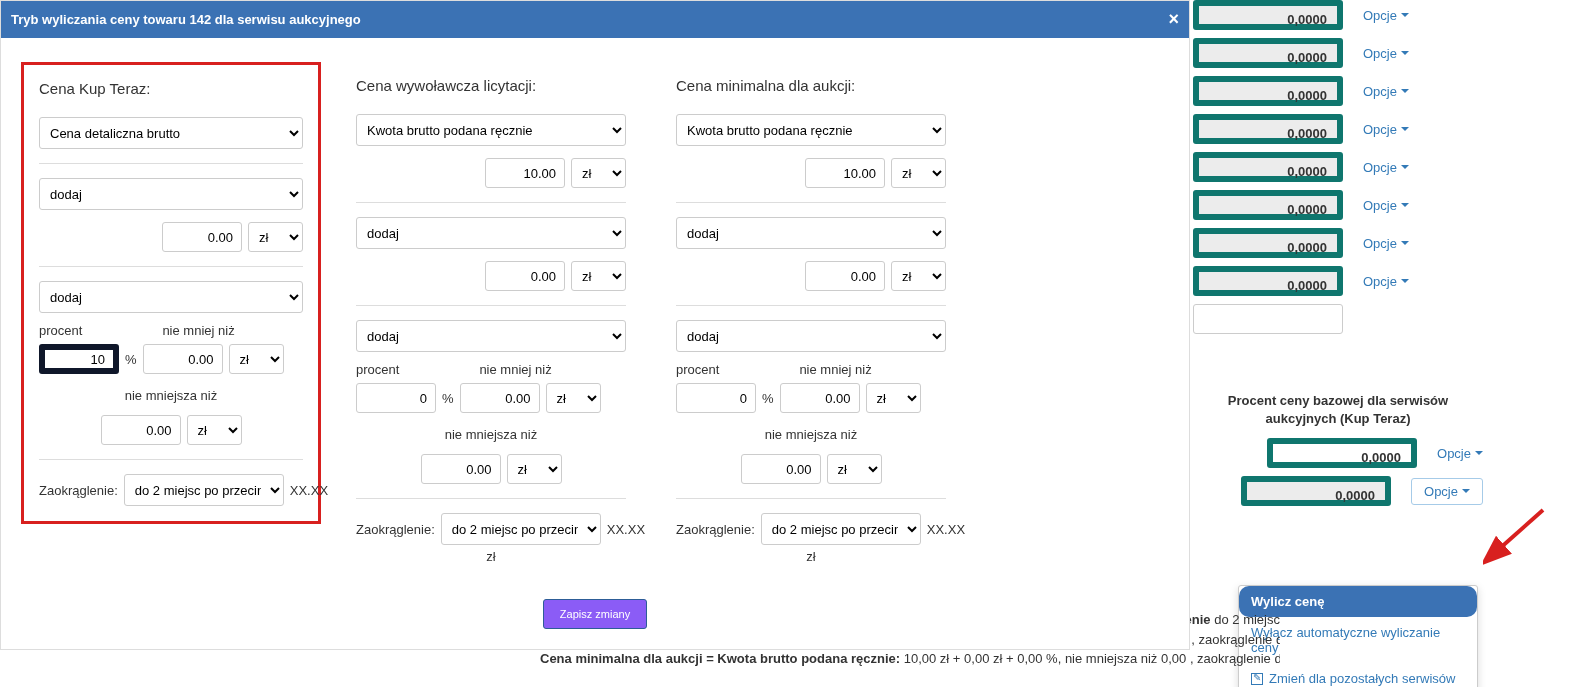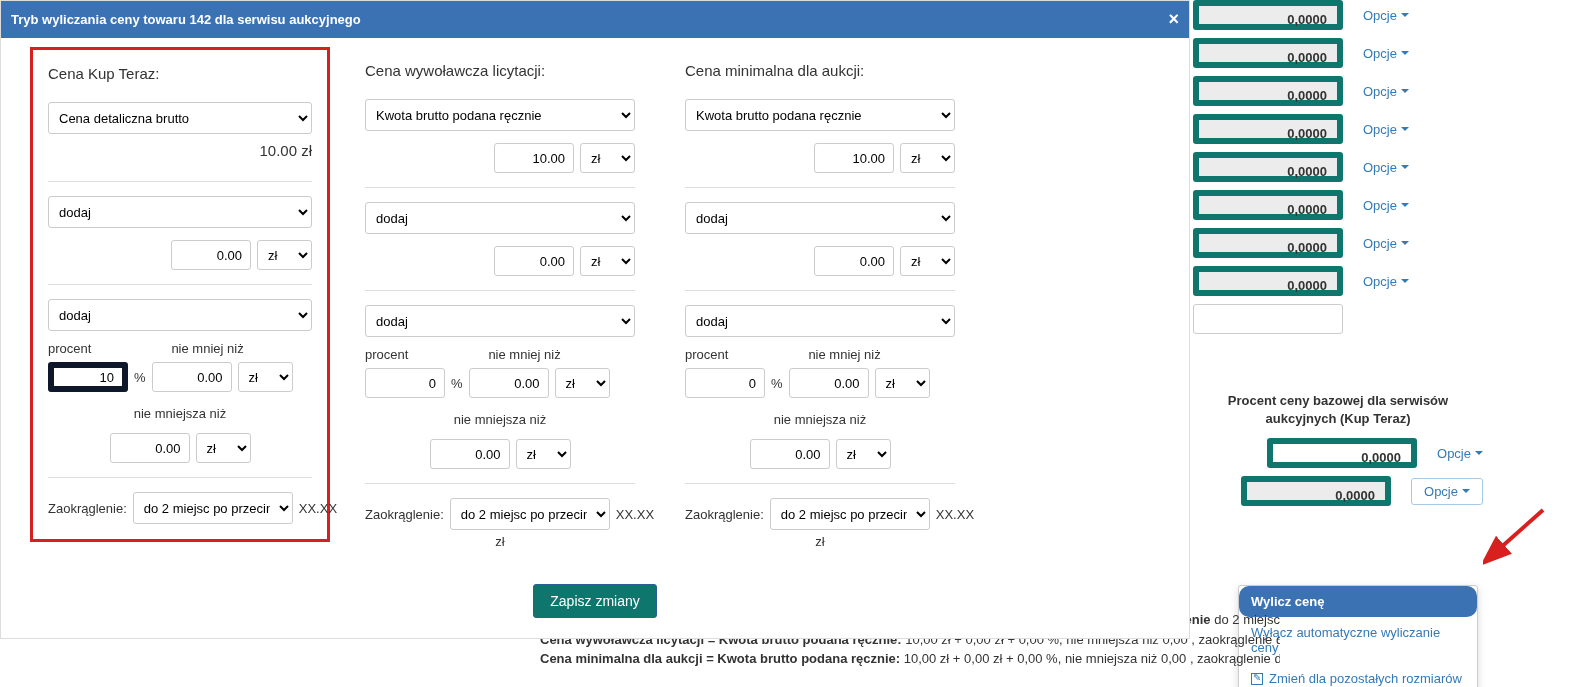--- a/index.html
+++ b/index.html
@@ -117,25 +117,24 @@
     justify-content: space-between;
     align-items: center;
     font-weight: bold;
   }
   .modal-header .close {
     font-size: 18px;
     cursor: pointer;
     color: #fff;
   }
   .modal-body {
-    padding: 9px 20px 10px 20px;
+    padding: 24px 20px 10px 20px;
     display: flex;
     gap: 20px;
     align-items: flex-start;
-    margin-left: 9px;
   }
   .col {
     width: 300px;
     padding: 15px;
   }
   .col.highlight {
     border: 3px solid #d8201f;
   }
   .col h3 {
     font-weight: normal;
@@ -209,26 +208,26 @@
   }
   select.round {
     width: 160px;
   }
   .zl-below { text-align: center; margin-top: 4px; }
   .modal-footer {
     text-align: center;
     padding: 10px 0 20px 0;
   }
   .btn-primary {
-    background: #0f766e;
+    background: #8b5cf6;
     color: #fff;
     border: 1px solid #2d5d97;
     padding: 8px 16px;
     border-radius: 3px;
-    font-size: 14px;
+    font-size: 11px;
     cursor: pointer;
   }
 
   .summary {
     position: absolute;
     left: 500px;
     top: 610px;
     width: 780px;
     font-size: 13px;
   }
@@ -343,21 +342,21 @@
           <span class="caret-down"></span>
         </div>
       </div>
   </div>
 
   <div class="dropdown-menu">
     <div class="item active">Wylicz cenę</div>
     <div class="item">Wyłącz automatyczne wyliczanie ceny</div>
     <div class="item">
       <span class="edit-icon"></span>
-      <span>Zmień dla pozostałych rozmiarów</span>
+      <span>Zmień dla pozostałych serwisów</span>
     </div>
   </div>
 
   <svg class="arrow" width="70" height="60">
     <defs>
         <marker id="ah" markerWidth="10" markerHeight="10" refX="2" refY="3" orient="auto">
           <path d="M0,0 L0,6 L8,3 z" fill="#d8201f"></path>
         </marker>
       </defs>
     <line x1="60" y1="5" x2="15" y2="45" stroke="#d8201f" stroke-width="4" marker-end="url(#ah)"></line>
@@ -375,21 +374,20 @@
     <div class="modal-header">
       <span>Tryb wyliczania ceny towaru 142 dla serwisu aukcyjnego</span>
       <span class="close">×</span>
     </div>
 
     <div class="modal-body">
 
       <div class="col highlight">
         <h3>Cena Kup Teraz:</h3>
         <select><option>Cena detaliczna brutto</option></select>
-        <div class="price-display">10.00 zł</div>
         <hr>
         <select><option>dodaj</option></select>
         <div class="row-inline-right">
           <input class="num" value="0.00" style="">
           <select class="small"><option>zł</option></select>
         </div>
         <hr>
         <select><option>dodaj</option></select>
         <div style="height:10px"></div>
         <div class="labels-row">

